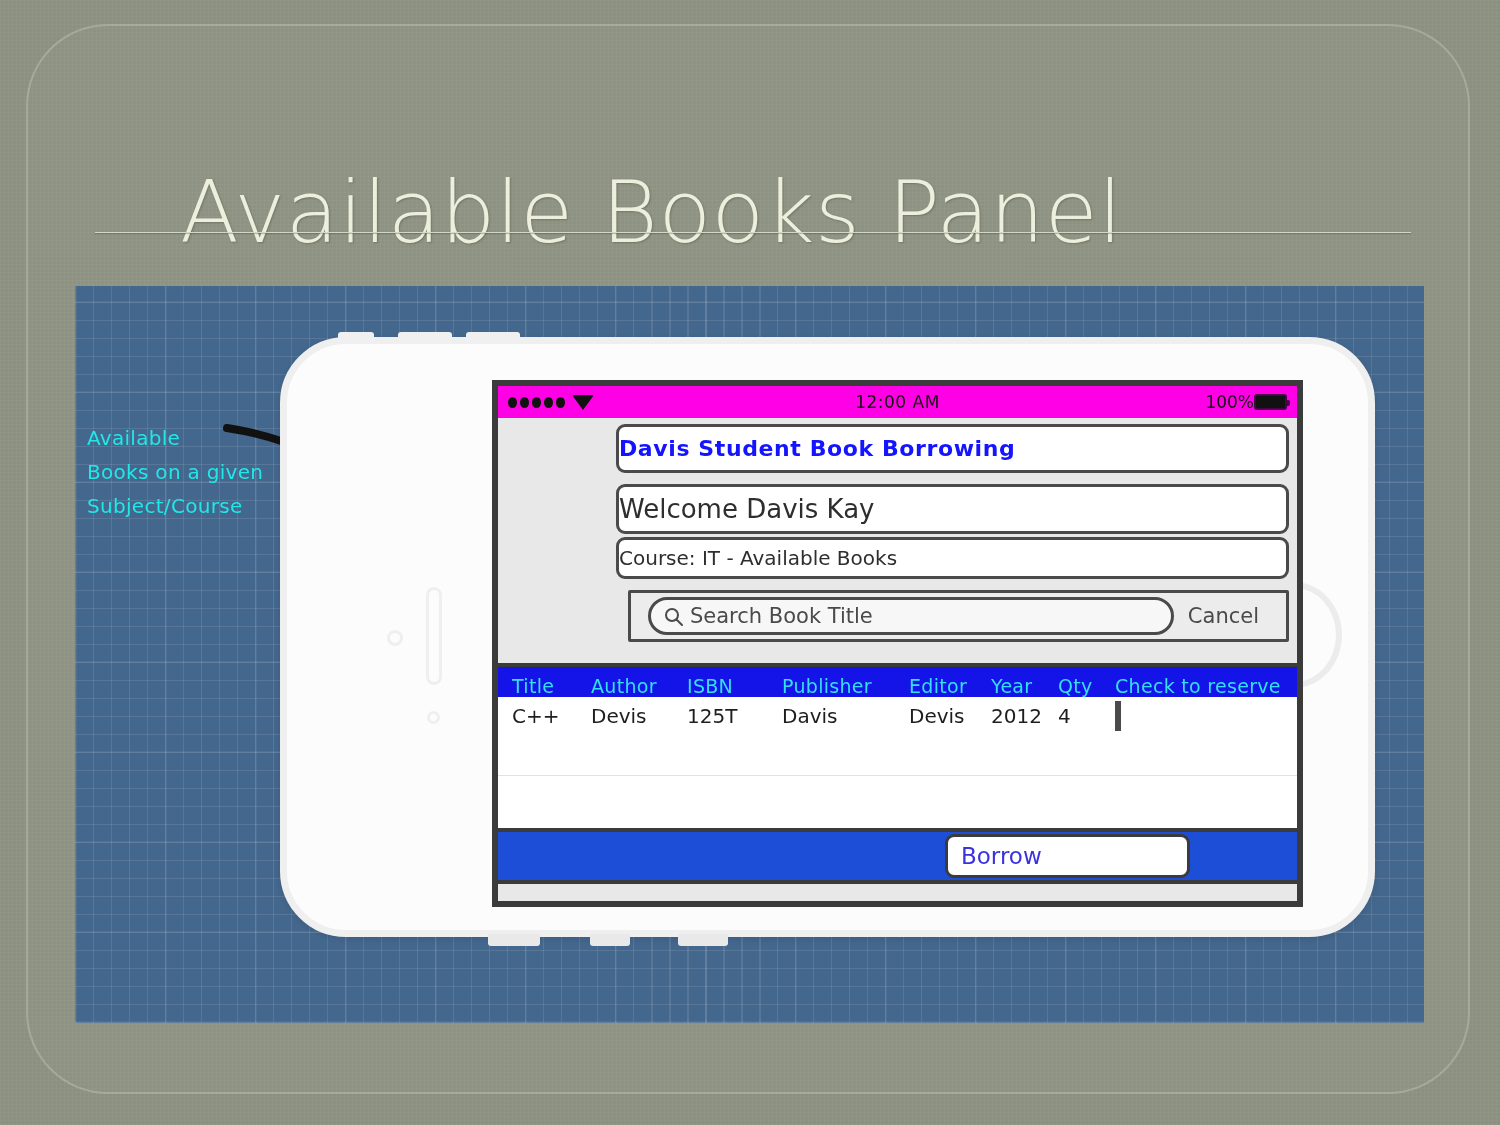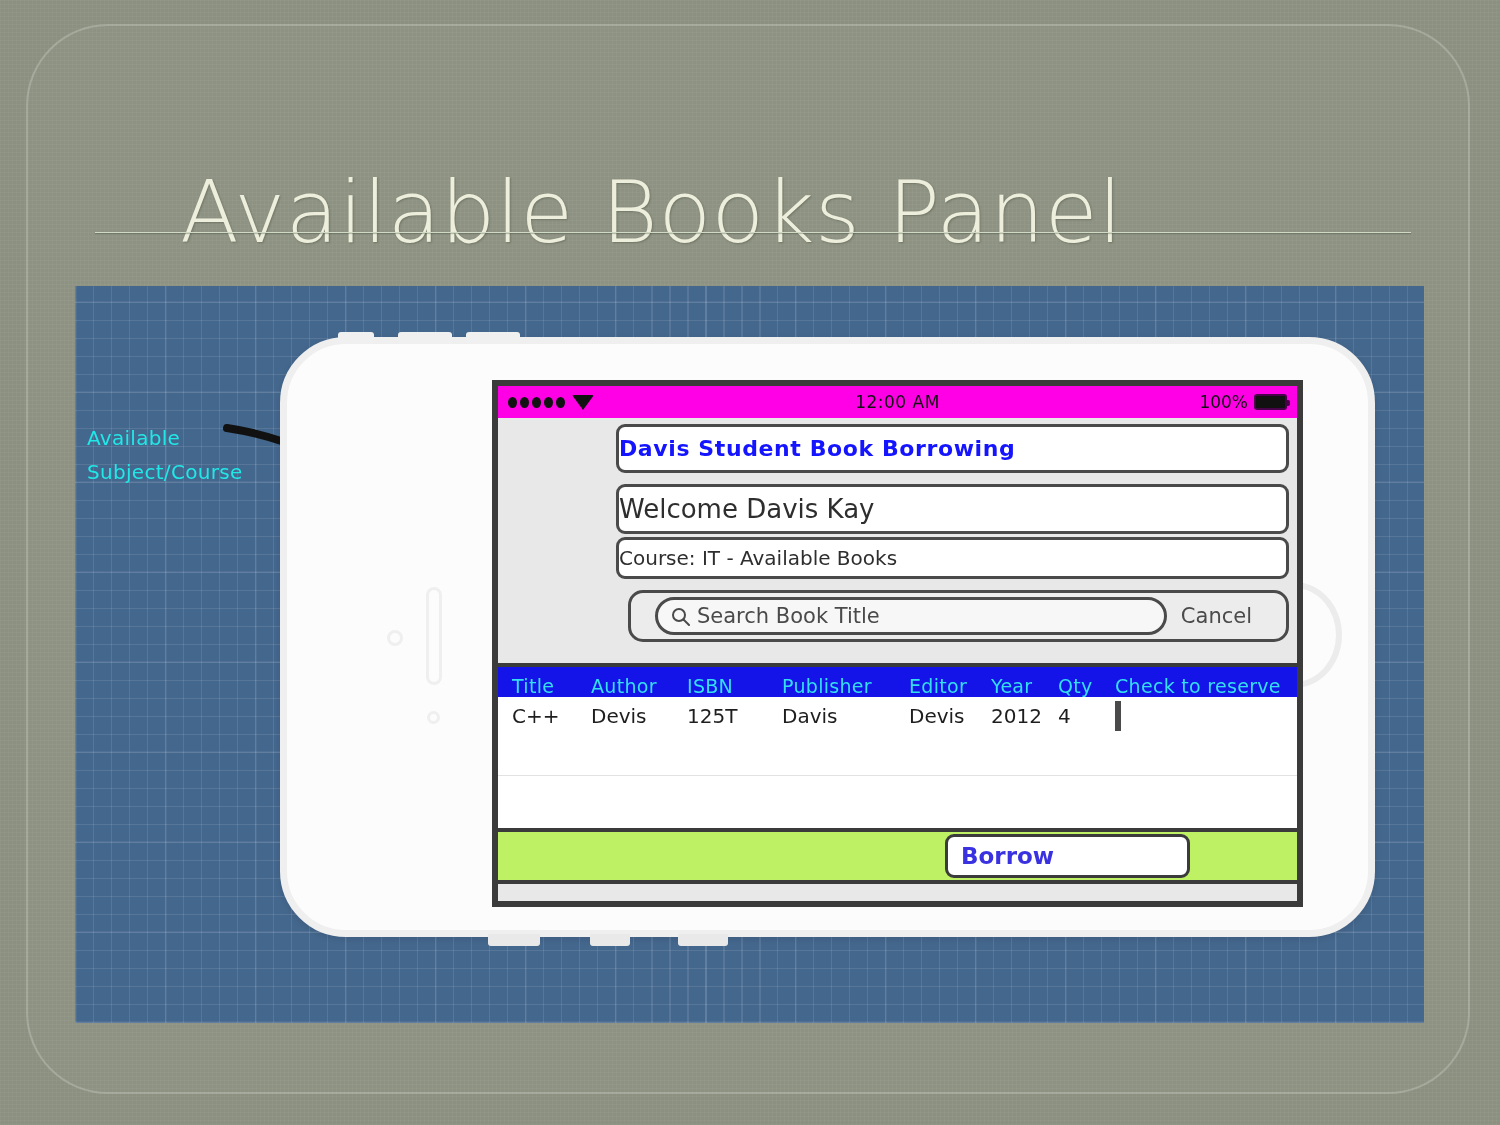--- a/index.html
+++ b/index.html
@@ -206,21 +206,21 @@
     text-align: center;
     font-size: 17px;
     color: #111;
     letter-spacing: 0.5px;
     pointer-events: none;
   }
   #status-right {
     margin-left: auto;
     display: flex;
     align-items: center;
-    gap: 6px;
+    gap: 0;
   }
   #battery-pct { font-size: 17px; color: #111; }
   #battery-icon {
     width: 33px; height: 16px;
     border: 2px solid #4a004a;
     border-radius: 3px;
     background: #111;
     position: relative;
     box-sizing: border-box;
   }
@@ -260,25 +260,25 @@
   #course-box { height: 42px; }
   #course-text { font-size: 20px; color: #2e2e2e; }
 
   
   #search-row {
     margin-top: 11px;
     margin-left: 12px;
     height: 52px;
     background: #ececec;
     border: 3px solid #4a4a4a;
-    border-radius: 15px;
-    box-sizing: border-box;
-    display: flex;
-    align-items: center;
-    padding: 0 24px;
+    border-radius: 2px;
+    box-sizing: border-box;
+    display: flex;
+    align-items: center;
+    padding: 0 17px;
   }
   #search-input-box {
     flex: 1;
     height: 38px;
     background: #f7f7f7;
     border: 3px solid #4a4a4a;
     border-radius: 19px;
     box-sizing: border-box;
     display: flex;
     align-items: center;
@@ -338,28 +338,27 @@
     border-bottom: 1px solid #e2e2e2;
   }
   #table-filler2 {
     background: #ffffff;
     height: 52px;
   }
 
   
   #bottom-toolbar {
     height: 56px;
-    background: #bef264;
+    background: #1d4ed8;
     border-top: 4px solid #3b3b3b;
     border-bottom: 4px solid #3b3b3b;
     box-sizing: border-box;
     display: flex;
     align-items: center;
     position: relative;
-    font-weight: bold;
   }
   #borrow-button {
     position: absolute;
     left: 447px;
     width: 245px;
     height: 44px;
     background: #ffffff;
     border: 3px solid #3b3b3b;
     border-radius: 9px;
     box-sizing: border-box;
@@ -379,20 +378,21 @@
 
   <div id="title-block">
     <div id="page-title">Available Books Panel</div>
   </div>
   <div id="title-rule"></div>
 
   <div id="blueprint">
 
     <div id="annotation">
       <div>Available</div>
+      <div>Books on a given</div>
       <div>Subject/Course</div>
     </div>
 
     <svg id="arrow-svg" viewBox="0 0 310 240">
       <path d="M2,2 C110,18 215,95 256,178" stroke="#111" stroke-width="8" fill="none" stroke-linecap="round"></path>
       <path d="M238,150 L262,196 L226,182 Z" fill="#111"></path>
     </svg>
 
     <div id="phone">
       <div id="phone-body"></div>

